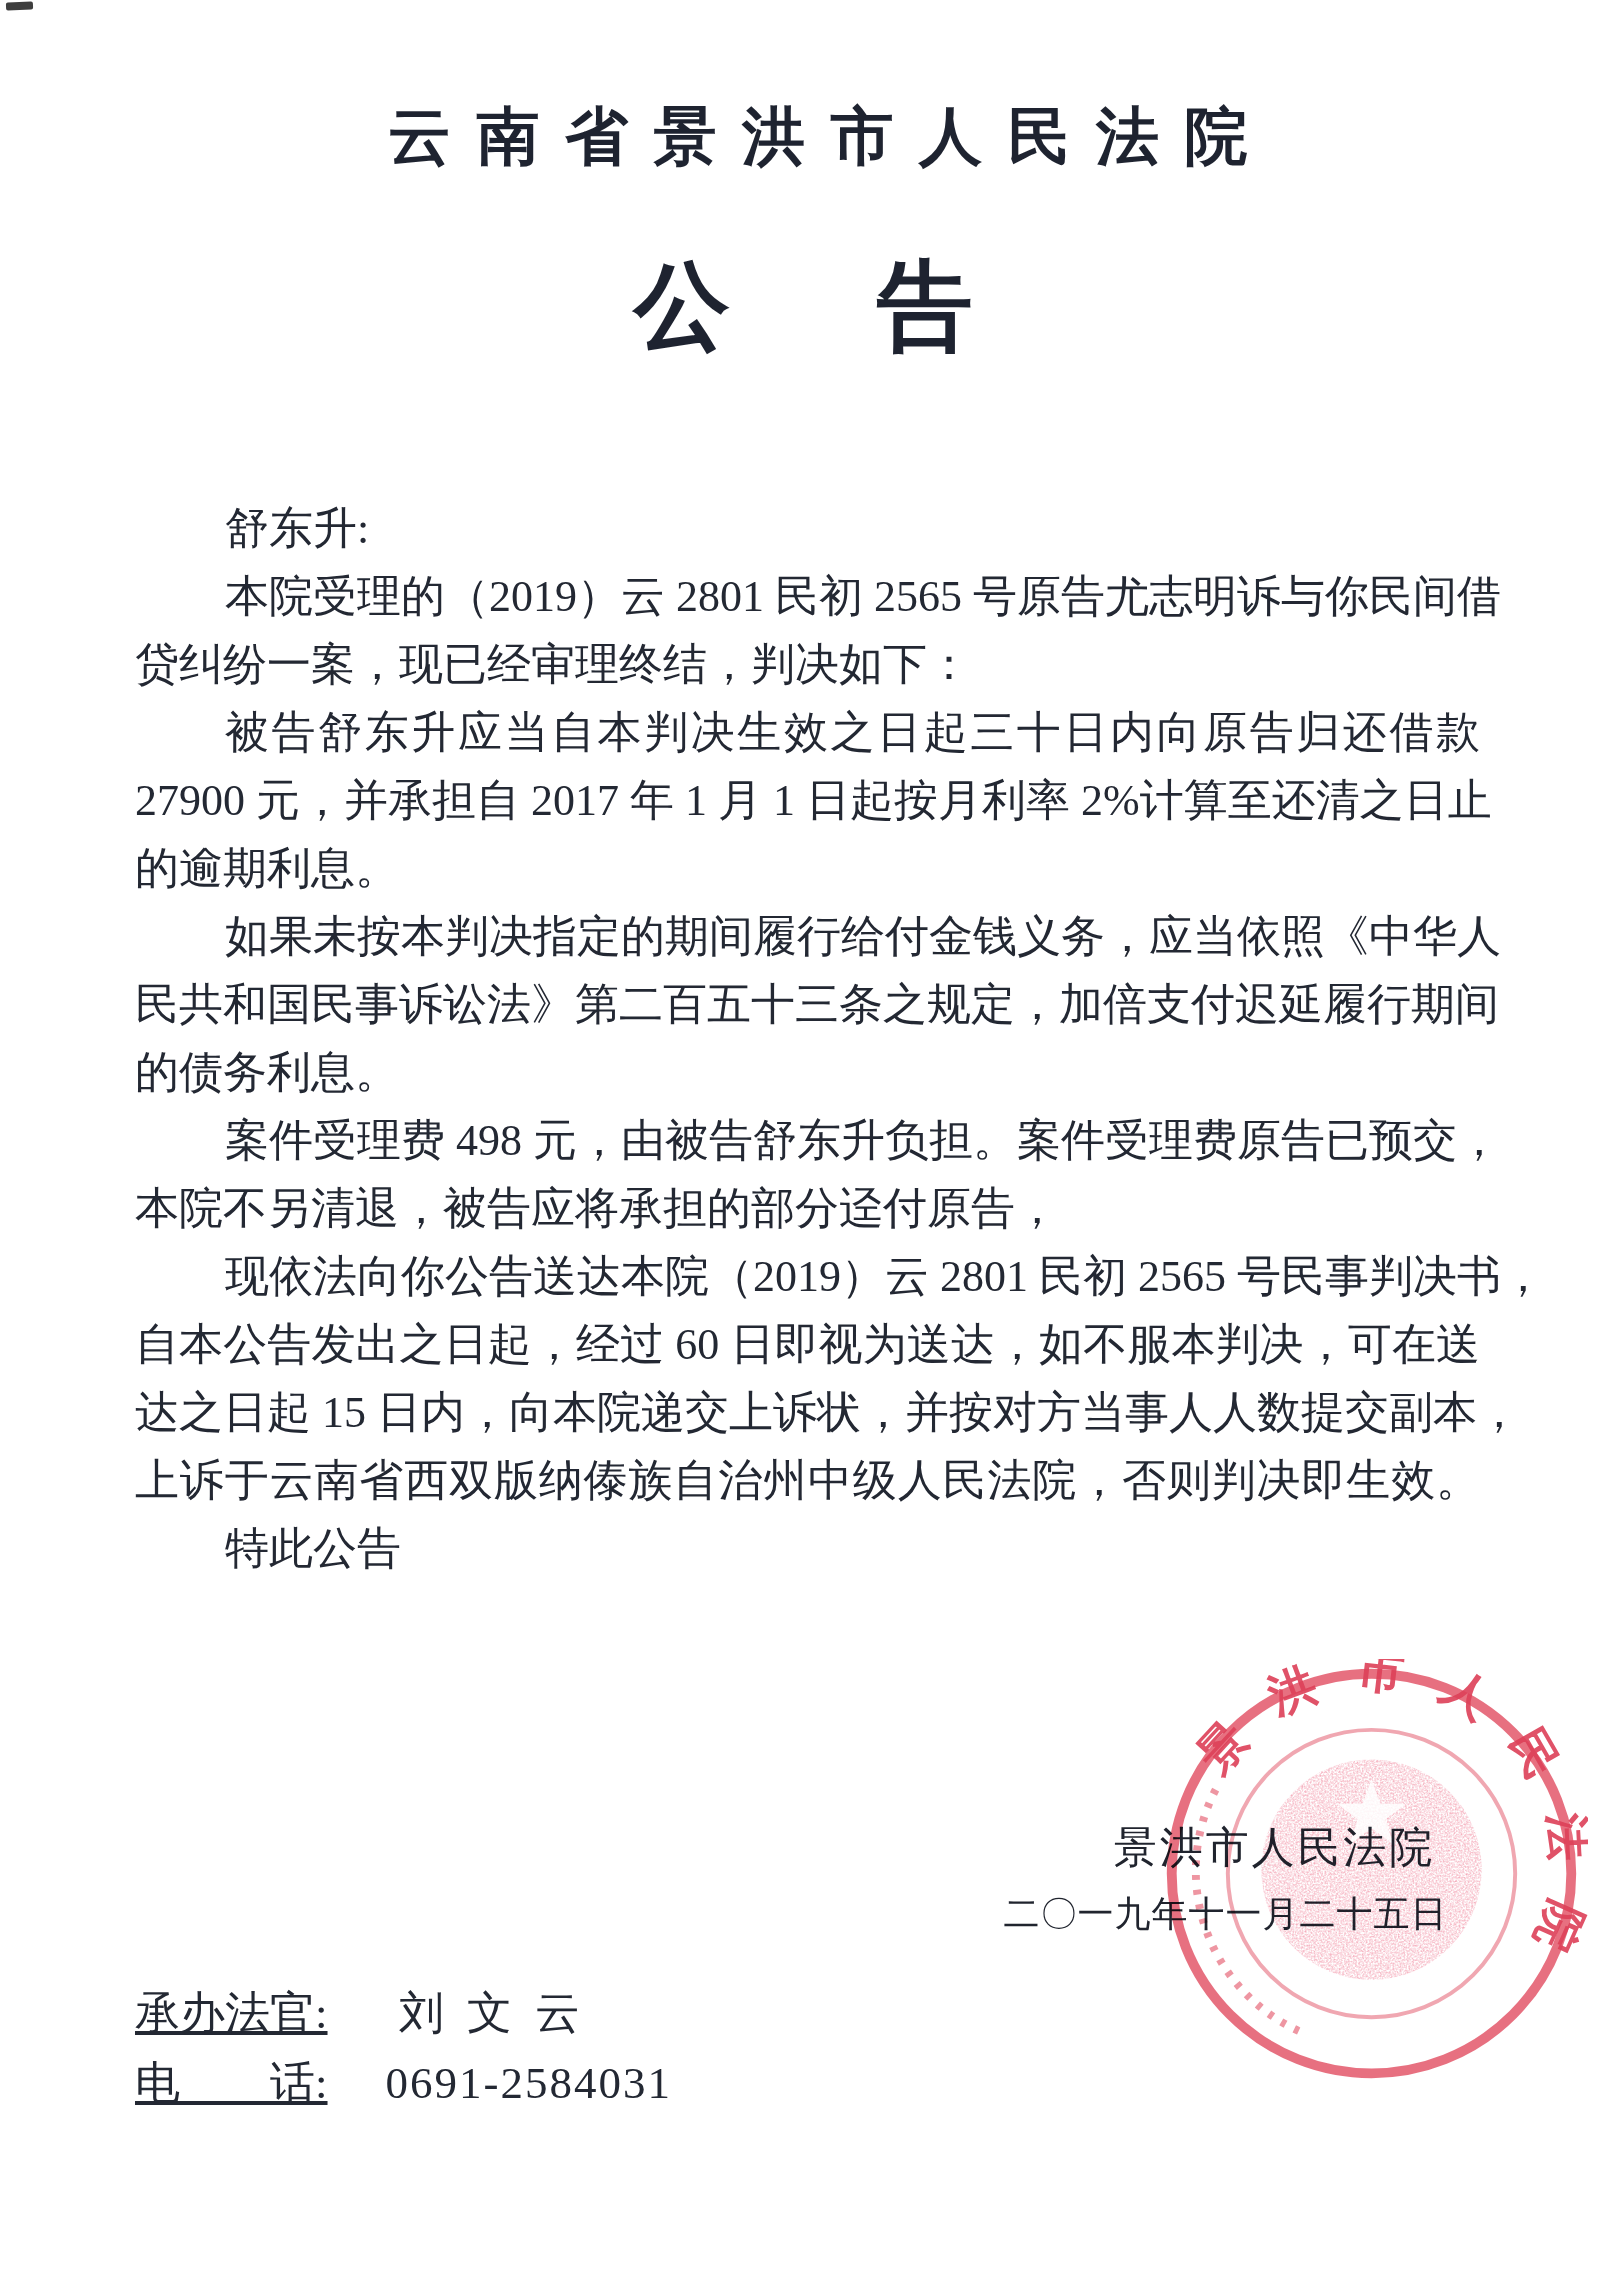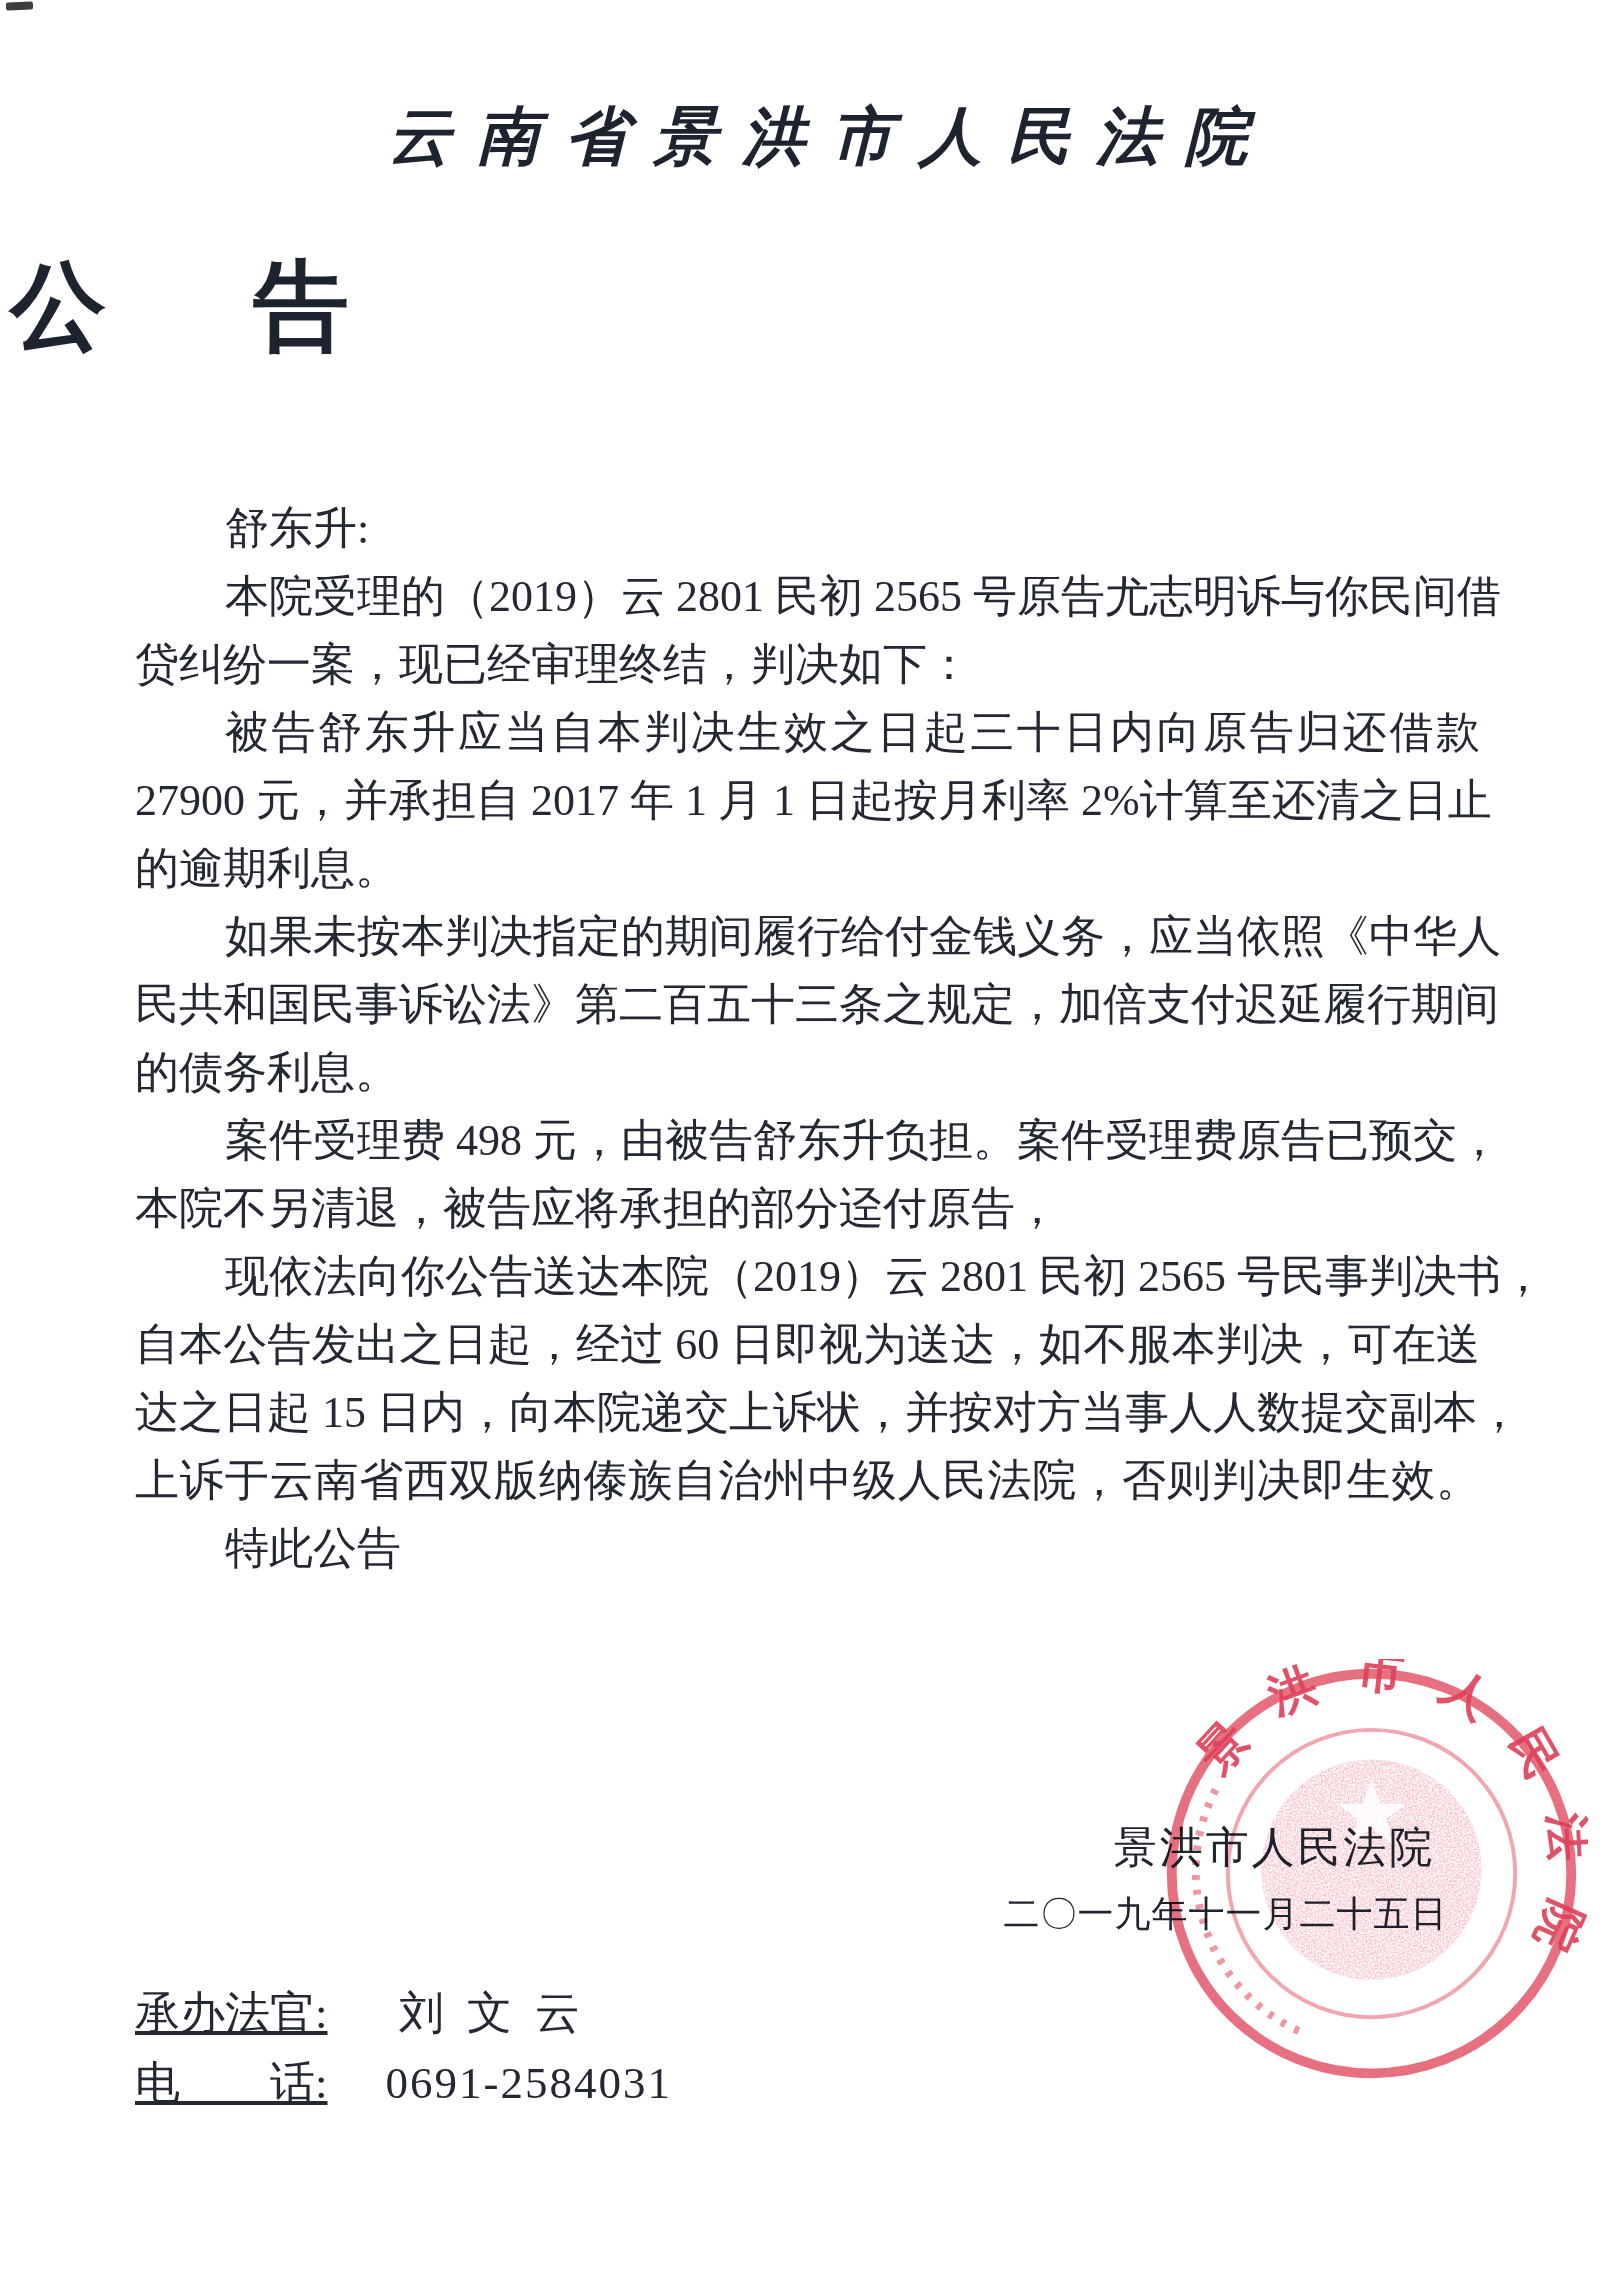--- a/index.html
+++ b/index.html
@@ -14,25 +14,24 @@
   }
   .scan-mark{
     position:absolute;left:5.9px;top:2px;width:27.4px;height:7.8px;
     background:#1c1c1c;opacity:.85;border-radius:2px;transform:rotate(-2deg);
   }
   .title{
     position:absolute;left:0;top:94px;width:1622px;margin:0;
     text-align:center;font-size:63px;font-weight:bold;
     letter-spacing:25.5px;padding-left:39px;box-sizing:border-box;
     color:#1e2330;
-    font-style:italic;
   }
   .subtitle{
     position:absolute;left:0;top:243px;width:1622px;margin:0;
-    font-size:96px;font-weight:bold;
+    text-align:center;font-size:96px;font-weight:bold;
     letter-spacing:25.5px;padding-left:10px;box-sizing:border-box;
     color:#1e2330;
   }
   .doc-body{
     position:absolute;left:135px;top:495px;width:1345px;
     font-size:44px;line-height:68px;
   }
   .line{
     white-space:nowrap;
     text-align:left;

